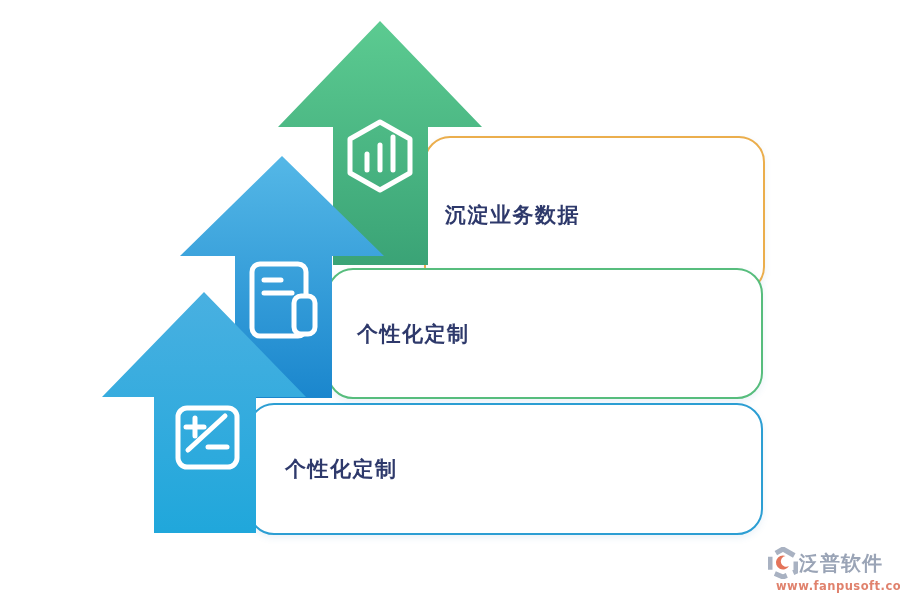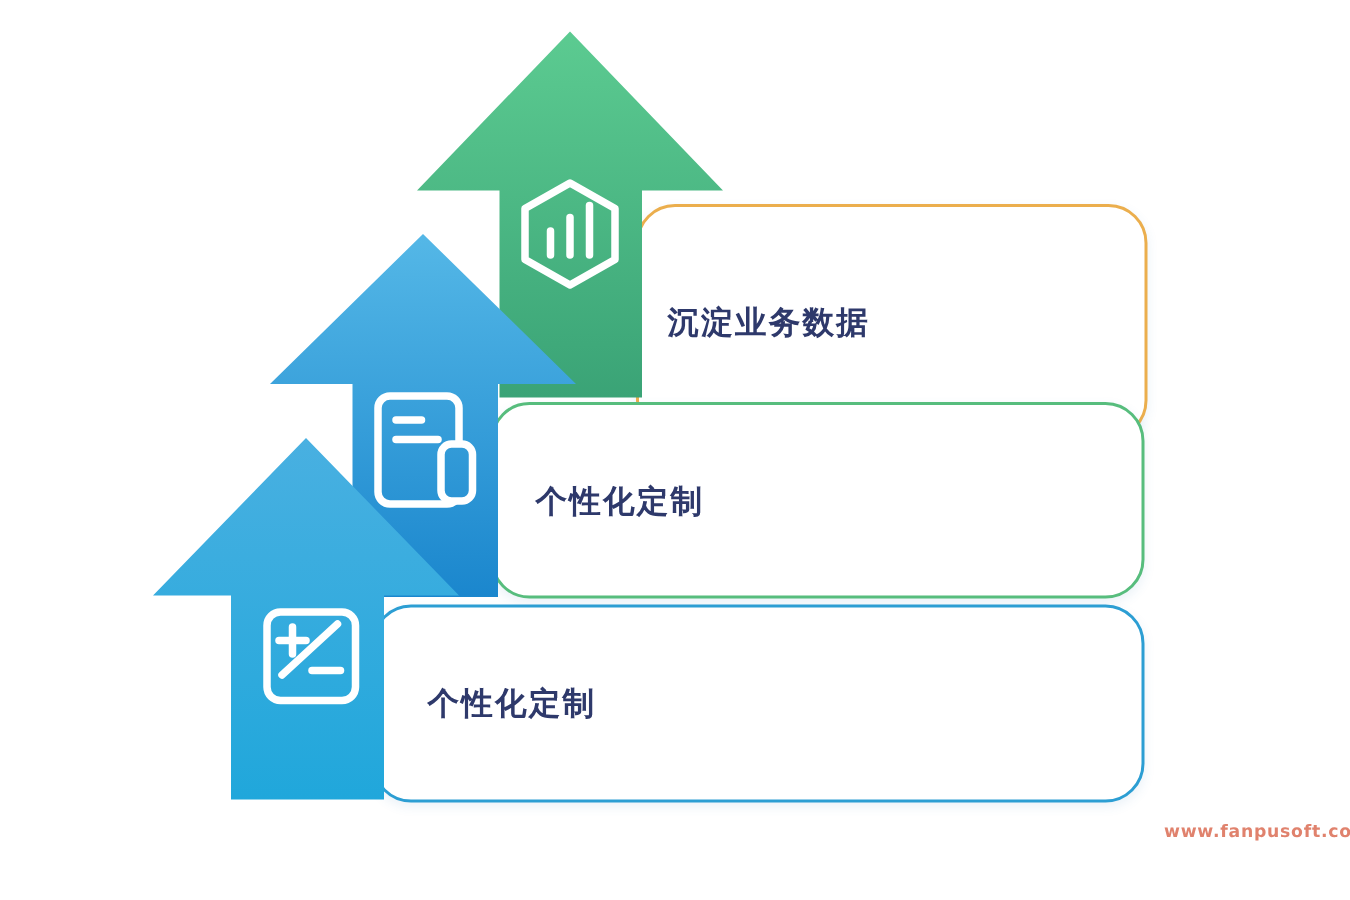--- a/index.html
+++ b/index.html
@@ -82,16 +82,23 @@
     <g stroke="#ffffff" stroke-width="5" fill="none" stroke-linecap="round" stroke-linejoin="round">
       <rect x="178" y="408" width="59" height="59" rx="9"></rect>
       <line x1="186" y1="427" x2="204" y2="427"></line>
       <line x1="195" y1="418" x2="195" y2="436"></line>
       <line x1="188" y1="450" x2="225" y2="416"></line>
       <line x1="208" y1="447" x2="227" y2="447"></line>
     </g>
   </svg>
 
   <div class="watermark">
+    <div class="wm-row">
+      <svg width="30" height="32" viewBox="0 0 30 32">
+        <polygon points="15,2 28,9.5 28,24.5 15,30 2,24.5 2,9.5" fill="none" stroke="#A9B2C2" stroke-width="5" stroke-dasharray="13 7"></polygon>
+        <path d="M 17.5 9 A 7 7 0 1 0 21 19 A 5.4 5.4 0 1 1 17.5 9 Z" fill="#E4745A"></path>
+      </svg>
+      <span class="wm-brand">泛普软件</span>
+    </div>
     <span class="wm-url">www.fanpusoft.com</span>
   </div>
 
 </div>
 
 </body></html>

